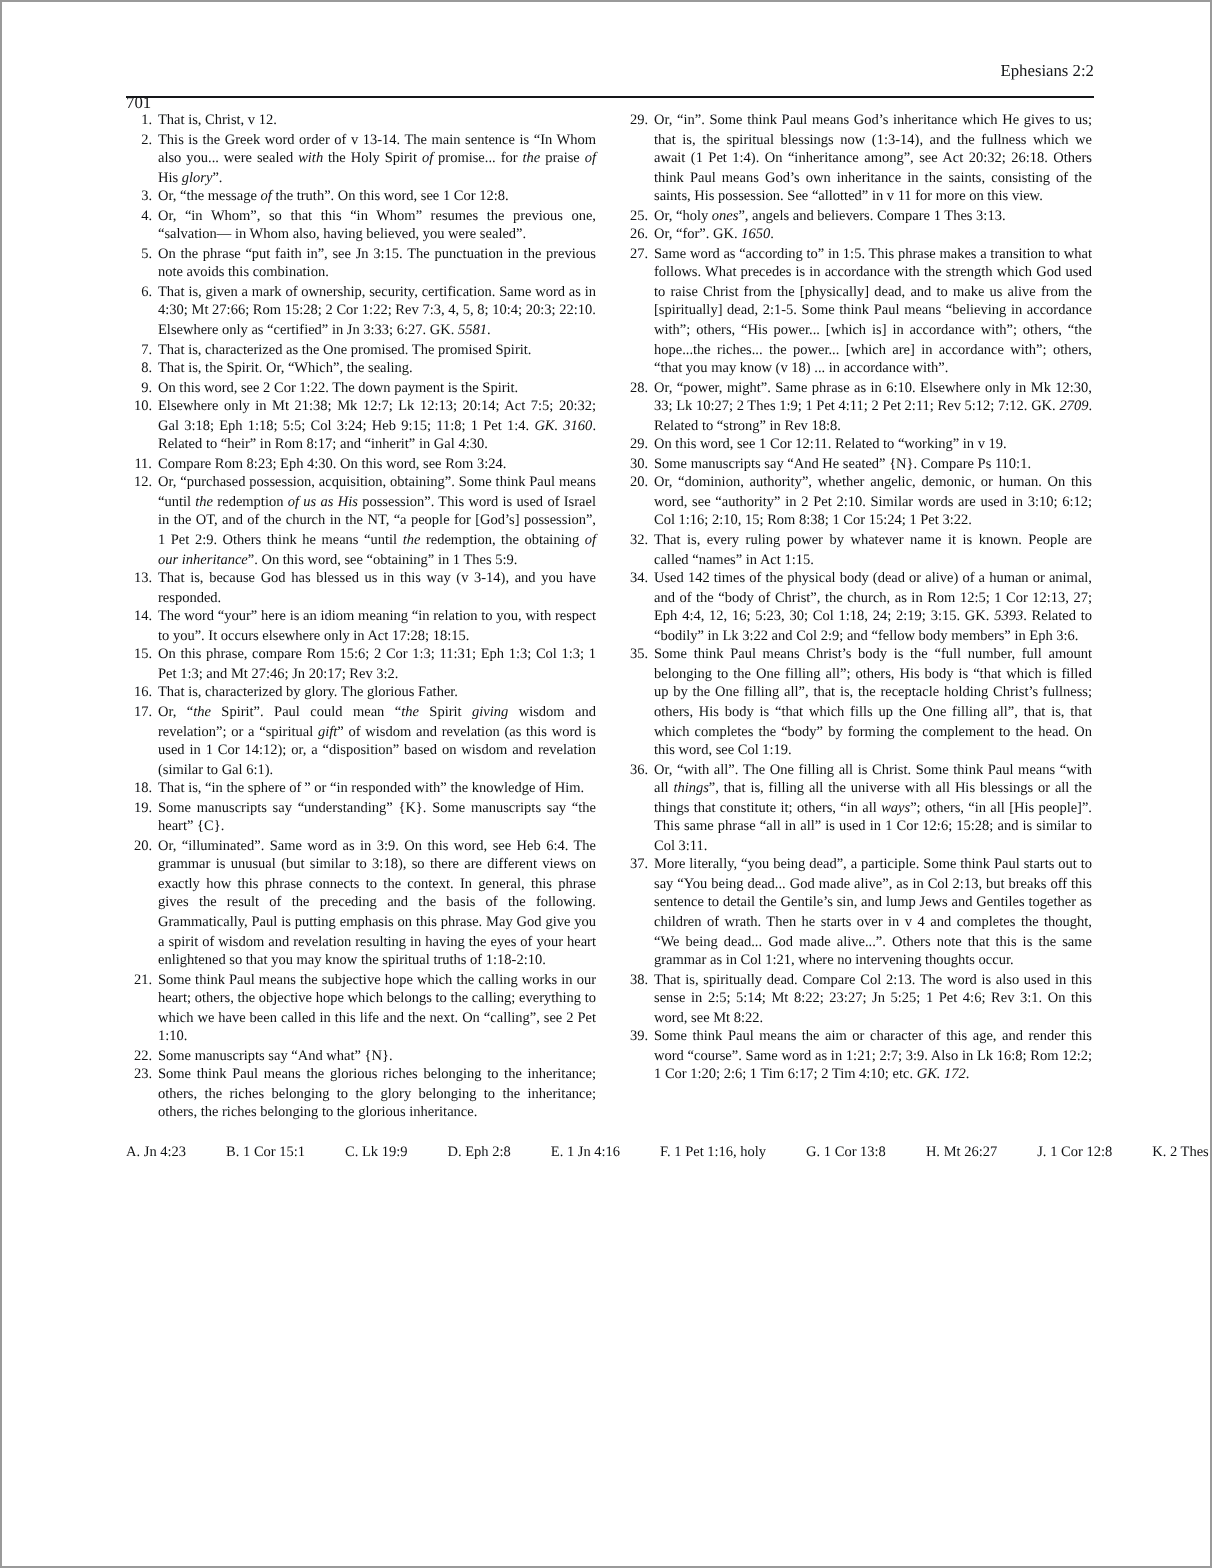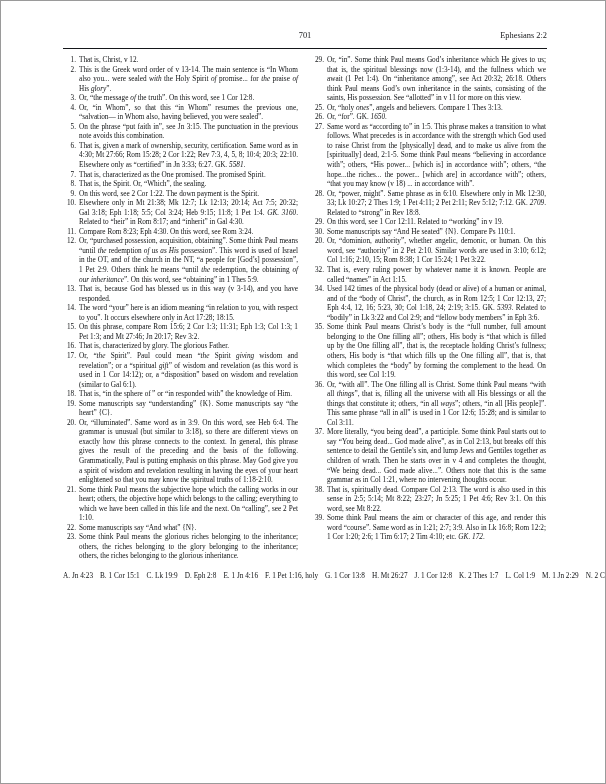--- a/index.html
+++ b/index.html
@@ -28,21 +28,22 @@
   
   .runhead {
     position: relative;
     height: 16px;
     font-size: 8.4px;
     color: #16181a;
   }
   .runhead .folio {
     position: absolute;
     left: 0; right: 0;
-    text-align: center;
+    text-align: left;
+    margin-top: 16px;
   }
   .runhead .bookref {
     position: absolute;
     right: 0;
     top: 0;
   }
   .rule {
     border-top: 1.6px solid #15171a;
     margin-top: 1px;
     margin-bottom: 7px;
@@ -87,21 +88,21 @@
   .alpha {
     margin-top: 9px;
     font-size: 7.25px;
     line-height: 10px;
     color: #101214;
     width: 484px;
   }
   .alpha .entry {
     display: inline;
     white-space: nowrap;
-    margin-right: 7px;
+    margin-right: 20px;
   }
 </style>
 </head>
 <body>
 
 <div id="page">
   <div id="sheet">
 
     <div class="runhead">
       <span class="folio">701</span>

